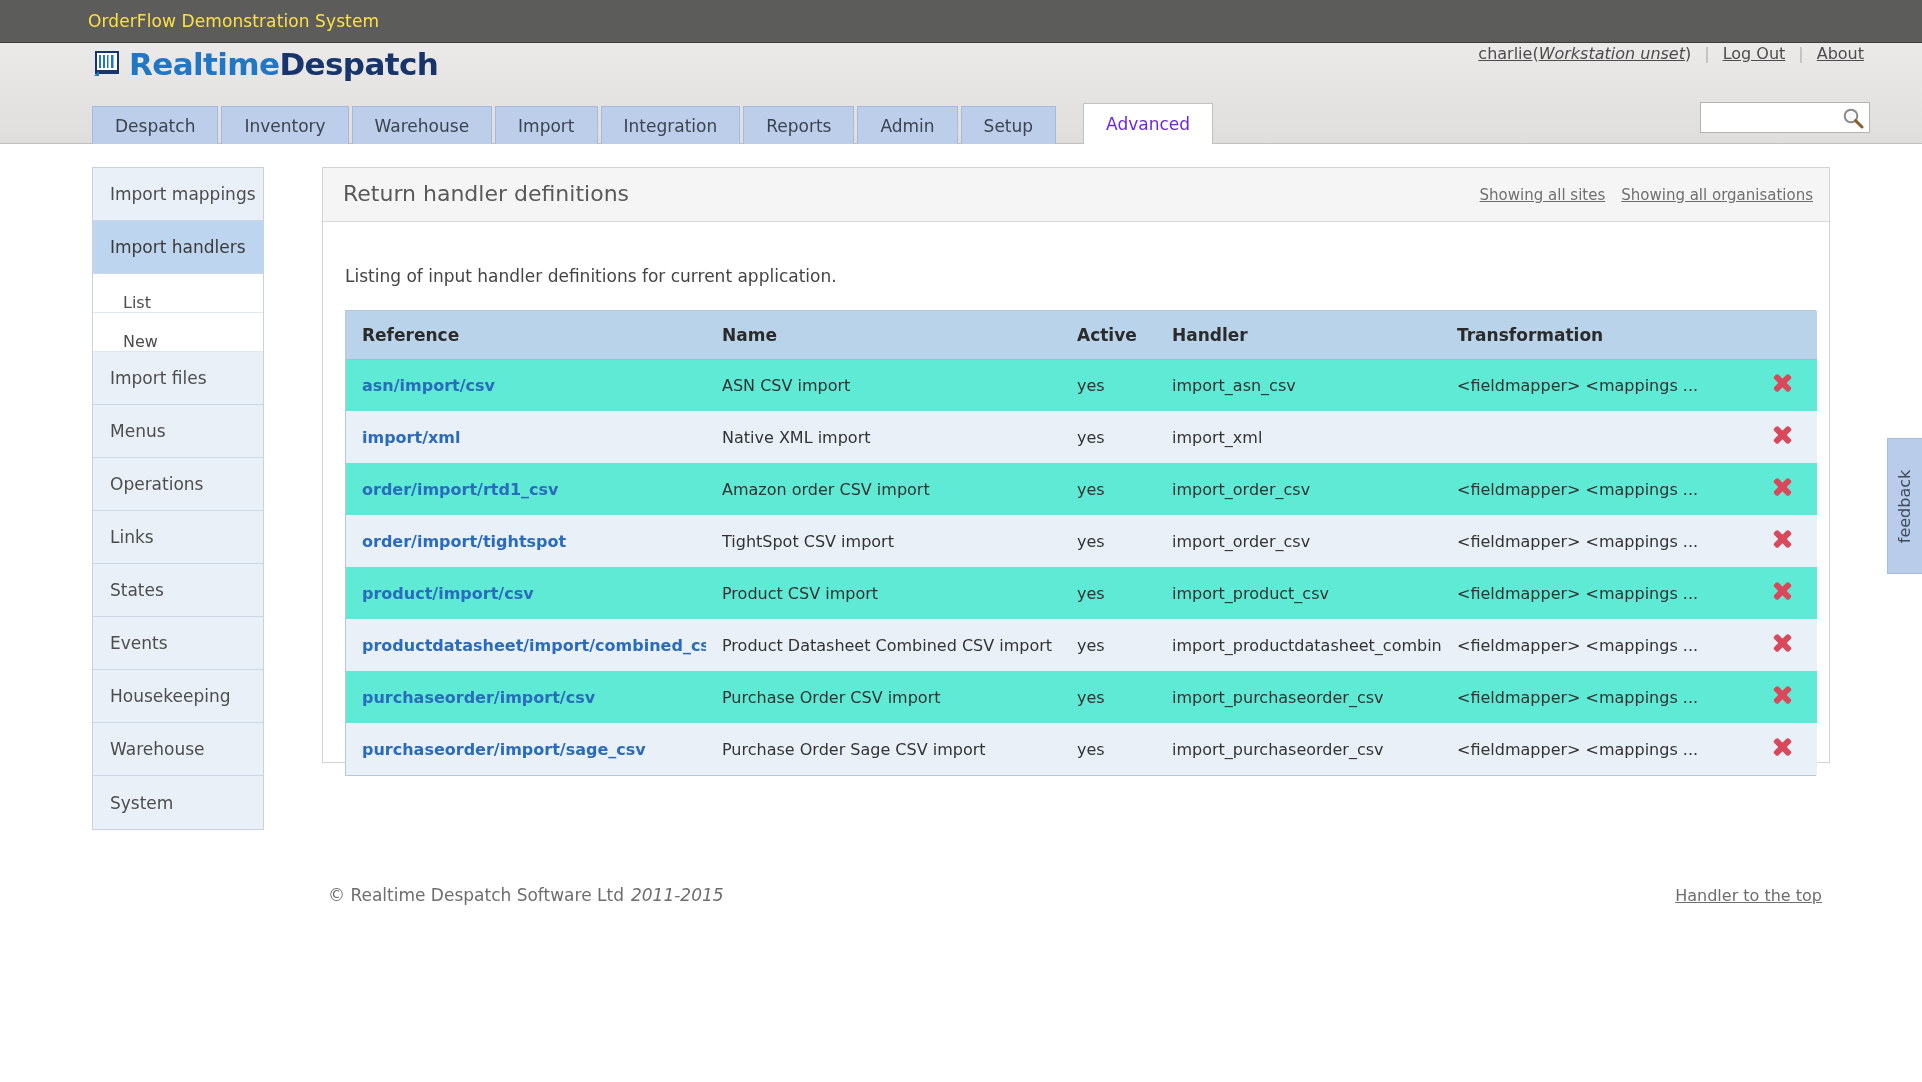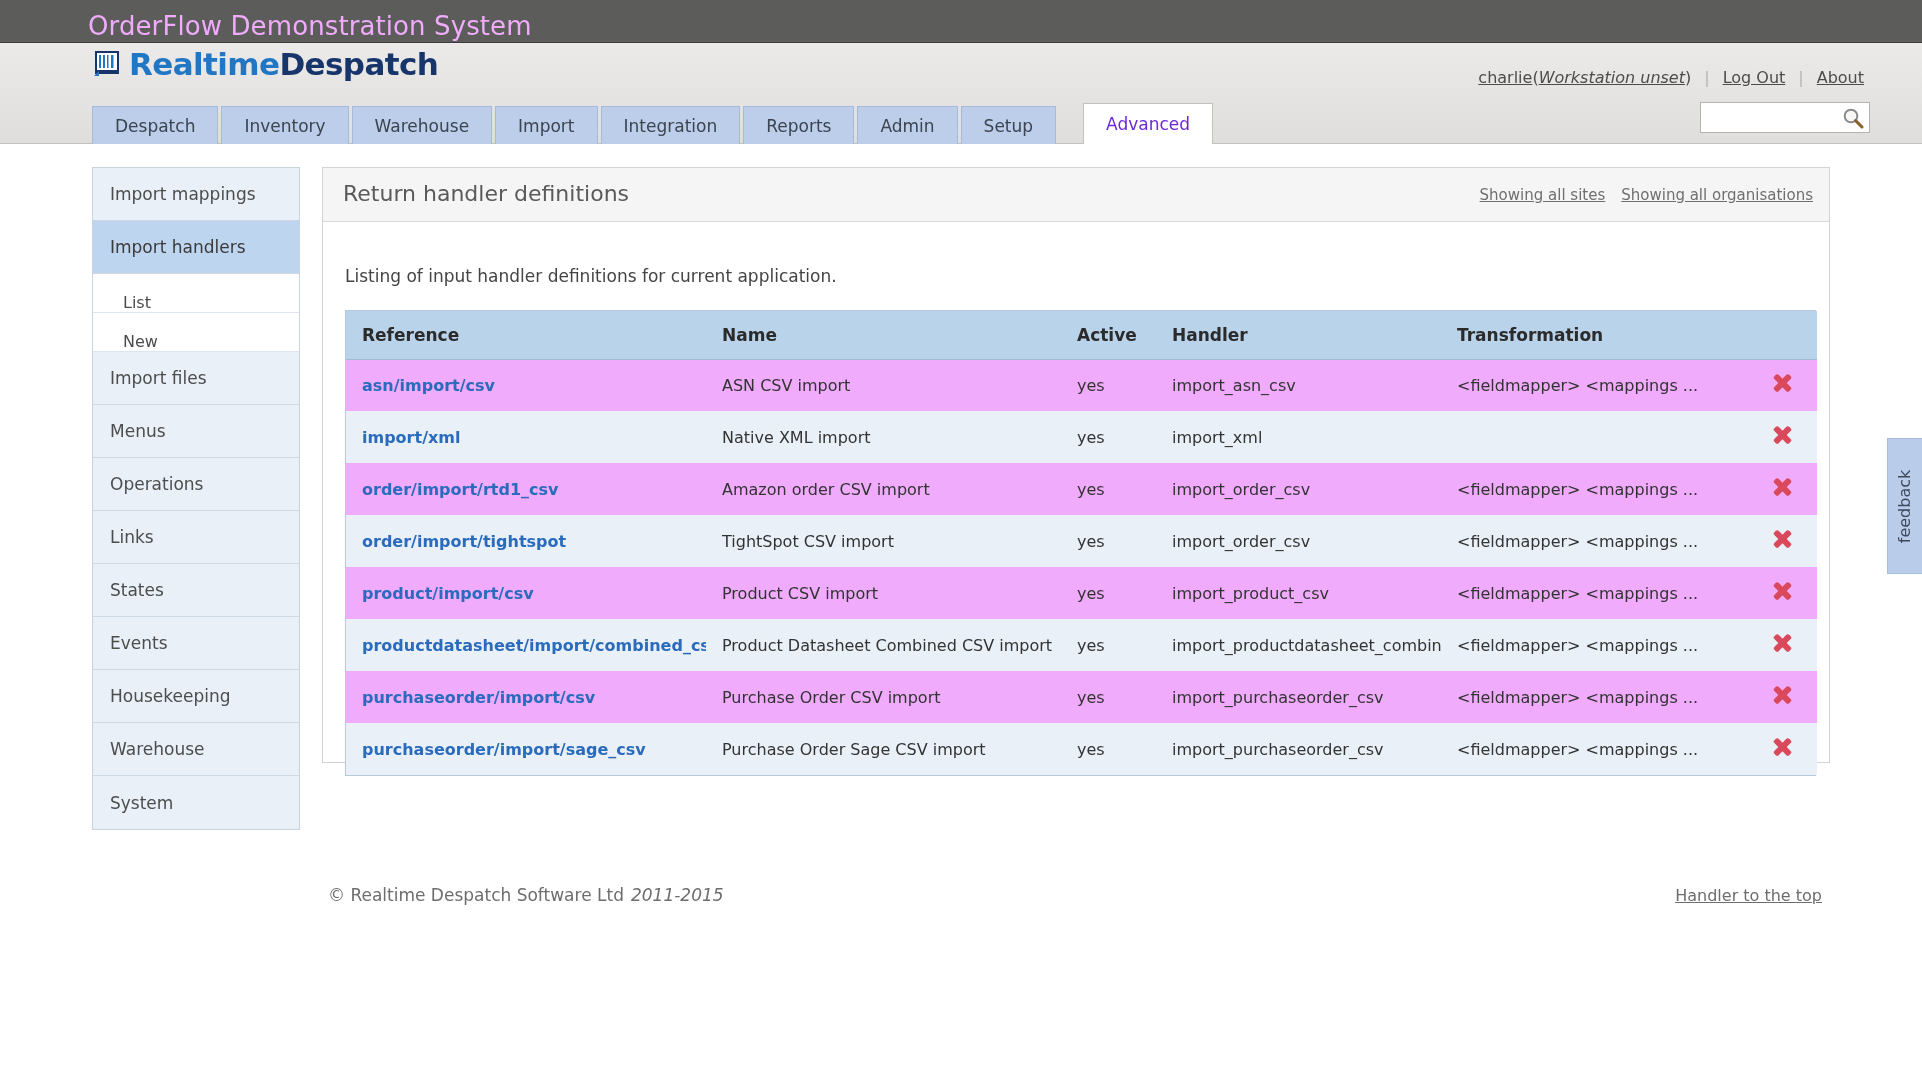--- a/index.html
+++ b/index.html
@@ -18,22 +18,22 @@
 
   
   .titlebar {
     position: absolute; left: 0; top: 0;
     width: 1922px; height: 43px;
     background: #5c5c5a;
     border-bottom: 1px solid #3d3d3c;
   }
   .titlebar-text {
     position: absolute; left: 88px; top: 11px;
-    color: #f0abfc;
-    font-size: 26px;
+    color: #fde047;
+    font-size: 17px;
     letter-spacing: 0.1px;
     white-space: nowrap;
   }
 
   
   .pageheader {
     position: absolute; left: 0; top: 43px;
     width: 1922px; height: 101px;
     background: linear-gradient(#eceae9, #e0dedd);
     border-bottom: 1px solid #c3c1c0;
@@ -52,21 +52,21 @@
     font-size: 31px;
     font-weight: bold;
     letter-spacing: -0.6px;
     white-space: nowrap;
     line-height: 1;
   }
   .logo-a { color: #2277c4; }
   .logo-b { color: #17346b; }
 
   .userbar {
-    position: absolute; right: 58px; top: 68px;
+    position: absolute; right: 58px; top: 44px;
     font-size: 16px; color: #4c4c4c;
     white-space: nowrap;
   }
   .userbar a {
     color: #4c4c4c;
     text-decoration: underline;
   }
   .userbar .italic { font-style: italic; }
   .userbar .sep {
     display: inline-block;
@@ -128,21 +128,21 @@
   
   .bodyarea {
     position: absolute; left: 0; top: 144px;
     width: 1922px; height: 938px;
     background: #ffffff;
   }
 
   
   .sidebar {
     position: absolute; left: 92px; top: 23px;
-    width: 208px;
+    width: 172px;
     border: 1px solid #c8d3de;
     background: #e9f0f7;
   }
   .side-item {
     height: 53px;
     border-bottom: 1px solid #ccd8e4;
     display: flex;
     align-items: center;
     padding-left: 17px;
     font-size: 17px;
@@ -232,21 +232,21 @@
     white-space: nowrap;
   }
   table.grid td {
     height: 52px;
     padding: 0 0 0 16px;
     color: #333333;
     white-space: nowrap;
     overflow: hidden;
     vertical-align: middle;
   }
-  table.grid tr.odd td { background: #f0abfc; }
+  table.grid tr.odd td { background: #5eead4; }
   table.grid tr.even td { background: #e9f0f7; }
   .ref-link {
     color: #2a6bbd;
     font-weight: bold;
     text-decoration: none;
     cursor: pointer;
   }
   .col-ref   { width: 360px; }
   .col-name  { width: 355px; }
   .col-act   { width: 95px; }

